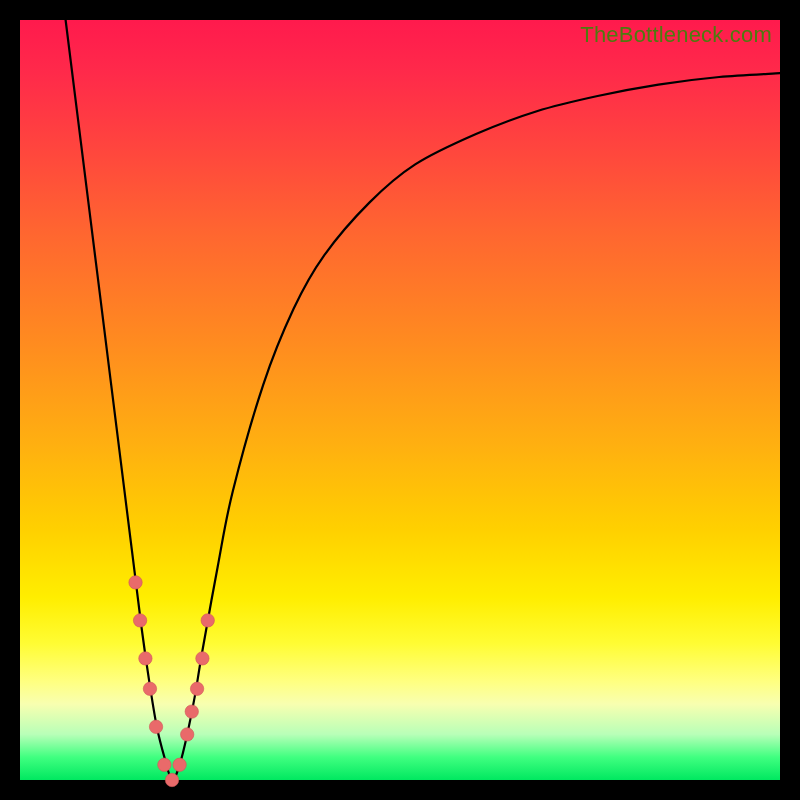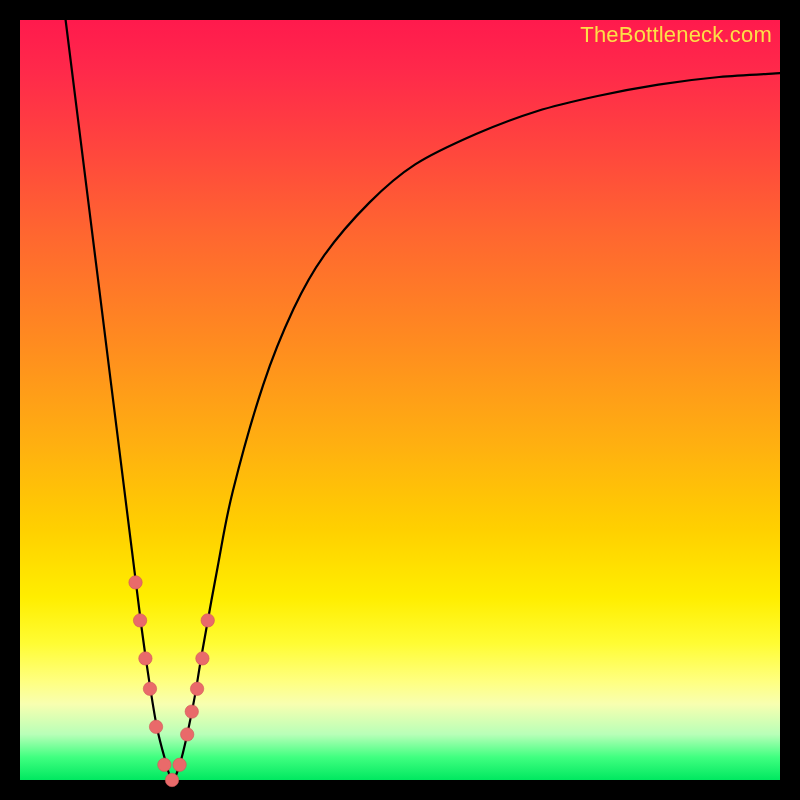--- a/index.html
+++ b/index.html
@@ -38,21 +38,21 @@
       #f8ffb0 90%,
       #b8ffb8 94%,
       #40ff80 97%,
       #00e860 100%
     );
   }
   .watermark {
     position: absolute;
     top: 22px;
     right: 28px;
-    color: #fde047;
+    color: #4d7c0f;
     font-size: 22px;
     font-weight: 500;
     letter-spacing: 0.2px;
     user-select: none;
   }
   svg.curve-layer {
     position: absolute;
     left: 0;
     top: 0;
     width: 760px;

